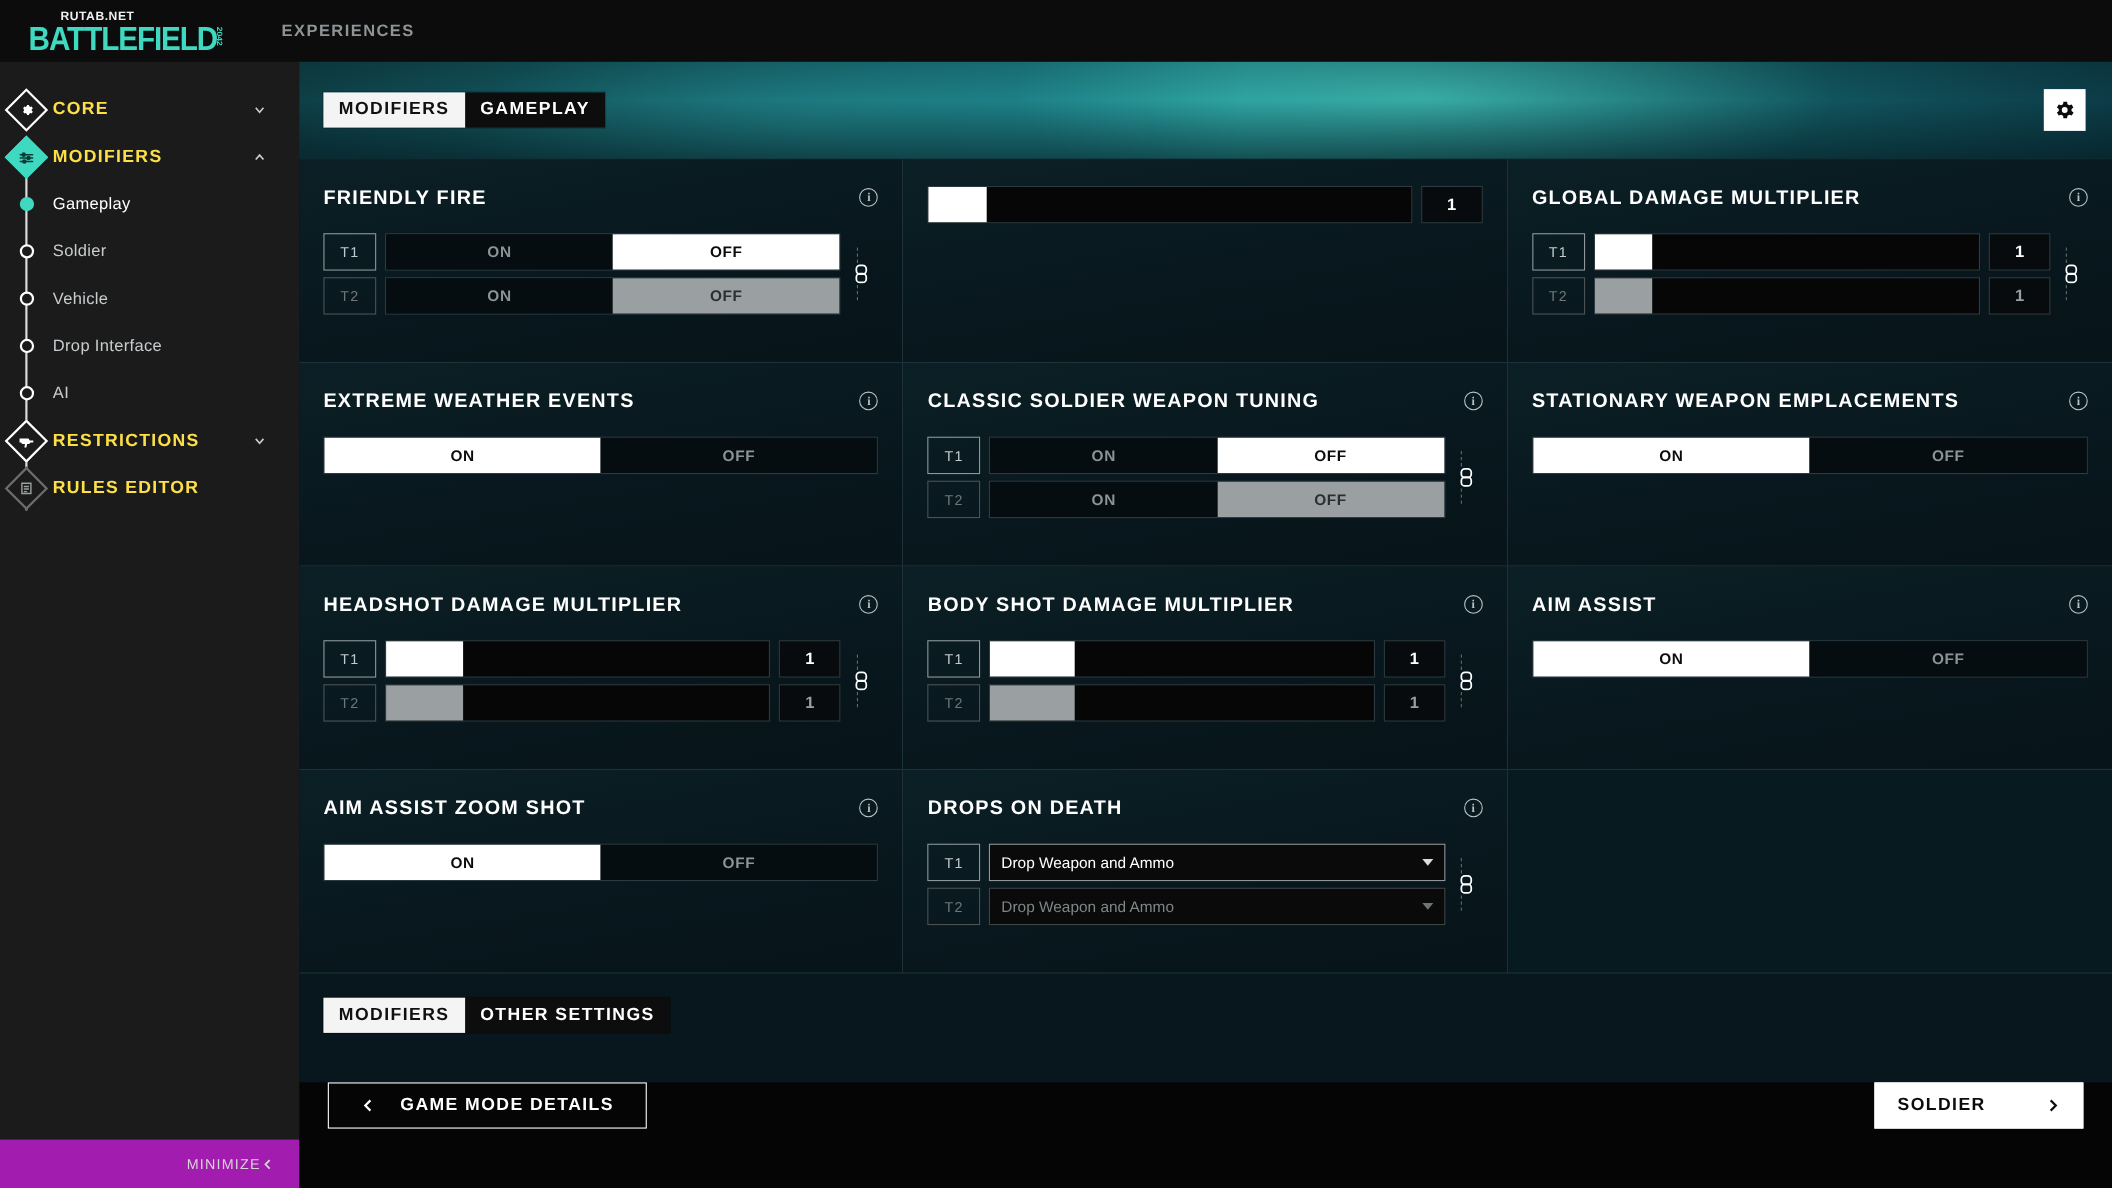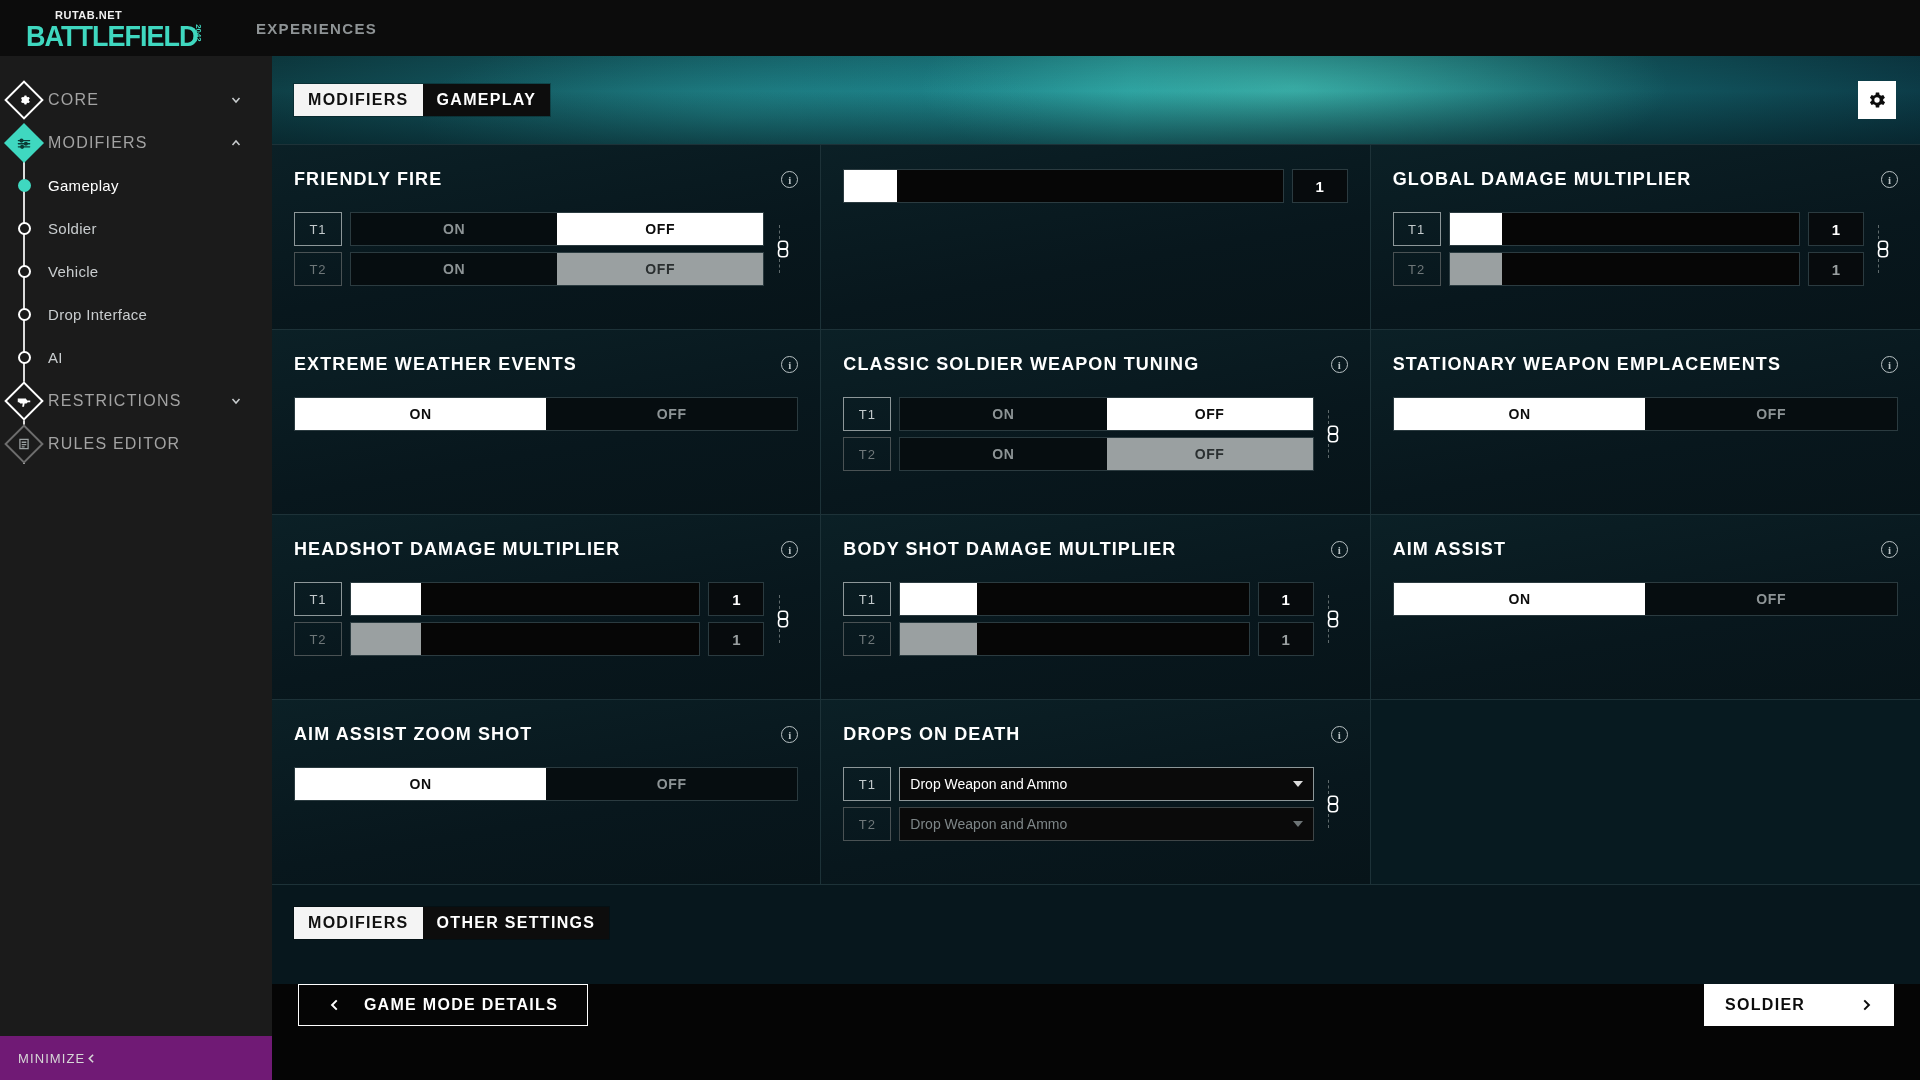--- a/index.html
+++ b/index.html
@@ -62,31 +62,31 @@
   }
   .diamond.active { background:#3fd8c0; border-color:#3fd8c0; }
   .diamond.dim { border-color:#6d6d6d; }
   .diamond > svg { transform:rotate(-45deg); }
   .dot {
     width:13px; height:13px; border-radius:50%;
     border:2px solid #ffffff; background:#1b1b1b;
   }
   .dot.active { background:#3fd8c0; border-color:#3fd8c0; }
   .nav-label-group {
-    font-size:16px; font-weight:normal; color:#a3a3a3; letter-spacing:1.2px;
+    font-size:16px; font-weight:bold; color:#fde047; letter-spacing:1.2px;
   }
   .nav-label-sub { font-size:15px; color:#c9cdcf; letter-spacing:.3px; }
   .nav-label-sub.active { color:#ffffff; }
   .chev {
     position:absolute; right:30px; top:50%; transform:translateY(-50%);
     width:12px; height:12px; color:#c9cdcf;
   }
   .minimize {
-    margin-top:auto; height:44px; background:#701a75;
-    display:flex; align-items:center; justify-content:flex-start;
+    margin-top:auto; height:44px; background:#a21caf;
+    display:flex; align-items:center; justify-content:flex-end;
     padding:0 22px 0 18px; cursor:pointer;
   }
   .minimize span { font-size:13px; color:#d6d6d6; letter-spacing:1.1px; }
 
   
   .main { flex:1; display:flex; flex-direction:column; min-width:0; position:relative; background:#07171d; }
   .hero {
     height:88px; flex:0 0 88px; position:relative;
     background:
       radial-gradient(ellipse 520px 150px at 62% 35%, rgba(86,220,200,.50) 0%, rgba(86,220,200,0) 72%),

